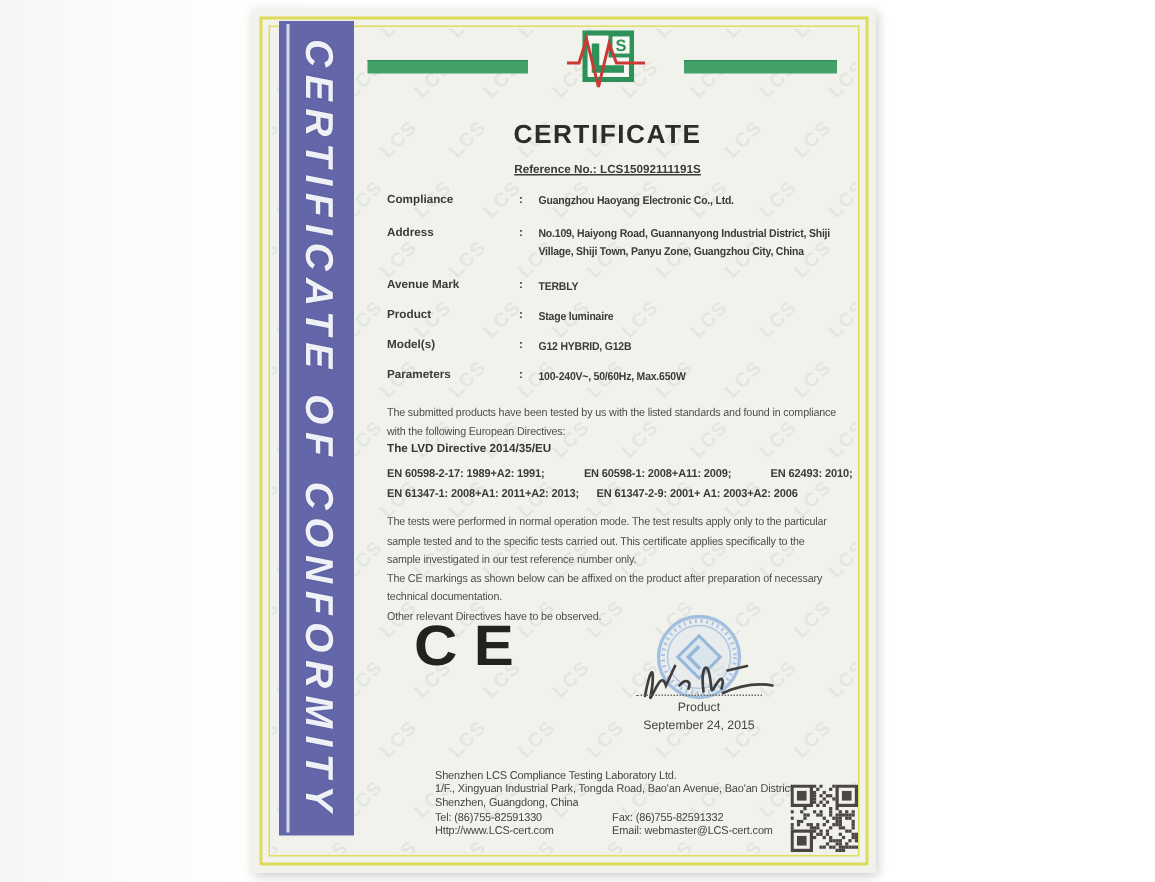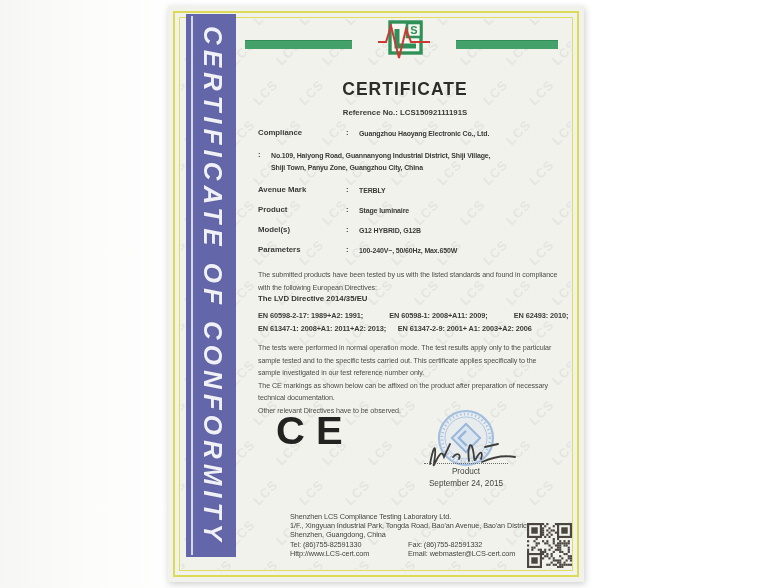--- a/index.html
+++ b/index.html
@@ -22,21 +22,21 @@
       letter-spacing:5px;color:#f0f1f7;white-space:nowrap;text-shadow:0 0 1px rgba(40,40,90,.4);}
   
   .bar{position:absolute;top:34px;height:8px;background:#44a169;border-top:1px solid #2f8f58;}
   .bar-left{left:77px;width:107px;}
   .bar-right{left:288px;width:102px;}
   .logo{position:absolute;left:210px;top:10px;}
   
   .centerline{position:absolute;left:70px;width:334px;text-align:center;color:#2c2c29;}
   .title{top:73px;font-size:17.5px;font-weight:700;letter-spacing:1px;}
   .subtitle{top:93px;font-size:11.5px;font-weight:700;}
-  .reference{top:102px;font-size:7.8px;font-weight:700;color:#3a3a37;}
+  .reference{top:102px;font-size:7.8px;font-weight:700;color:#3a3a37;text-decoration:underline;}
   
   .field{position:absolute;left:90px;width:320px;display:flex;font-size:7.8px;font-weight:700;color:#3a3a37;}
   .field .lbl{width:88px;flex:none;}
   .field .colon{width:13px;flex:none;}
   .field .val{width:244px;line-height:1.55;font-size:7.6px;letter-spacing:-.15px;
               transform:scaleX(.92);transform-origin:0 0;}
   
   .para{position:absolute;left:90px;width:350px;font-size:7.6px;color:#4c4c48;line-height:12.6px;
         letter-spacing:-.1px;transform:scaleX(.94);transform-origin:0 0;}
   .directive{position:absolute;left:90px;top:288px;font-size:7.8px;font-weight:700;color:#35352f;}
@@ -224,20 +224,21 @@
 
     <div class="centerline title">CERTIFICATE</div>
     <div class="centerline reference">Reference No.: LCS15092111191S</div>
 
     <div class="field" style="top:122px">
       <span class="lbl">Compliance</span>
       <span class="colon">:</span>
       <span class="val">Guangzhou Haoyang Electronic Co., Ltd.</span>
     </div>
     <div class="field" style="top:144px">
+      <span class="lbl">Address</span>
       <span class="colon">:</span>
       <span class="val">No.109, Haiyong Road, Guannanyong Industrial District, Shiji Village, Shiji Town, Panyu Zone, Guangzhou City, China</span>
     </div>
     <div class="field" style="top:179px">
       <span class="lbl">Avenue Mark</span>
       <span class="colon">:</span>
       <span class="val">TERBLY</span>
     </div>
     <div class="field" style="top:199px">
       <span class="lbl">Product</span>

